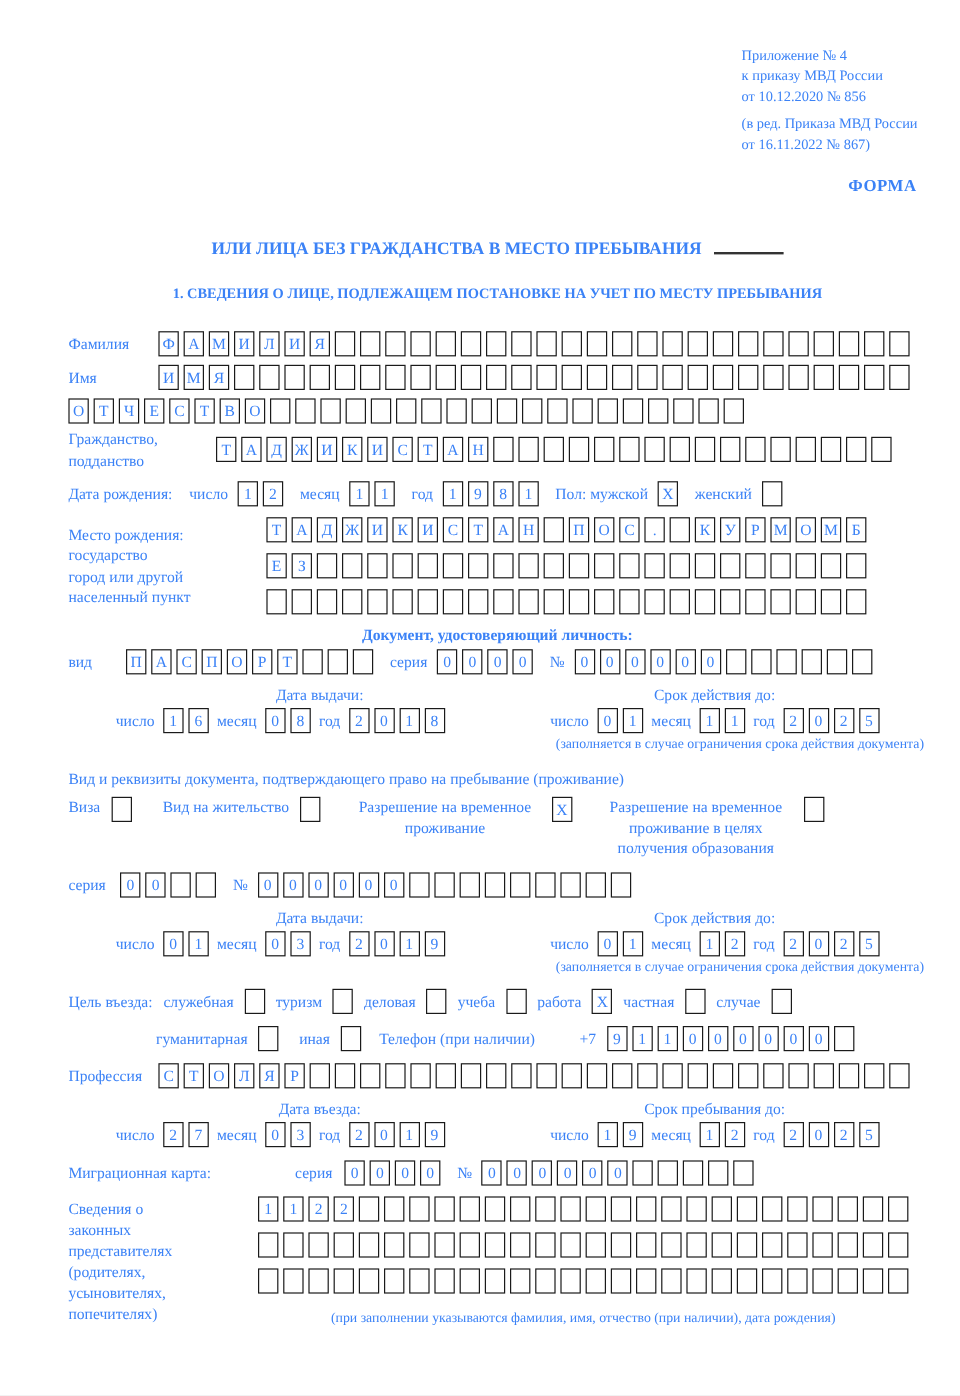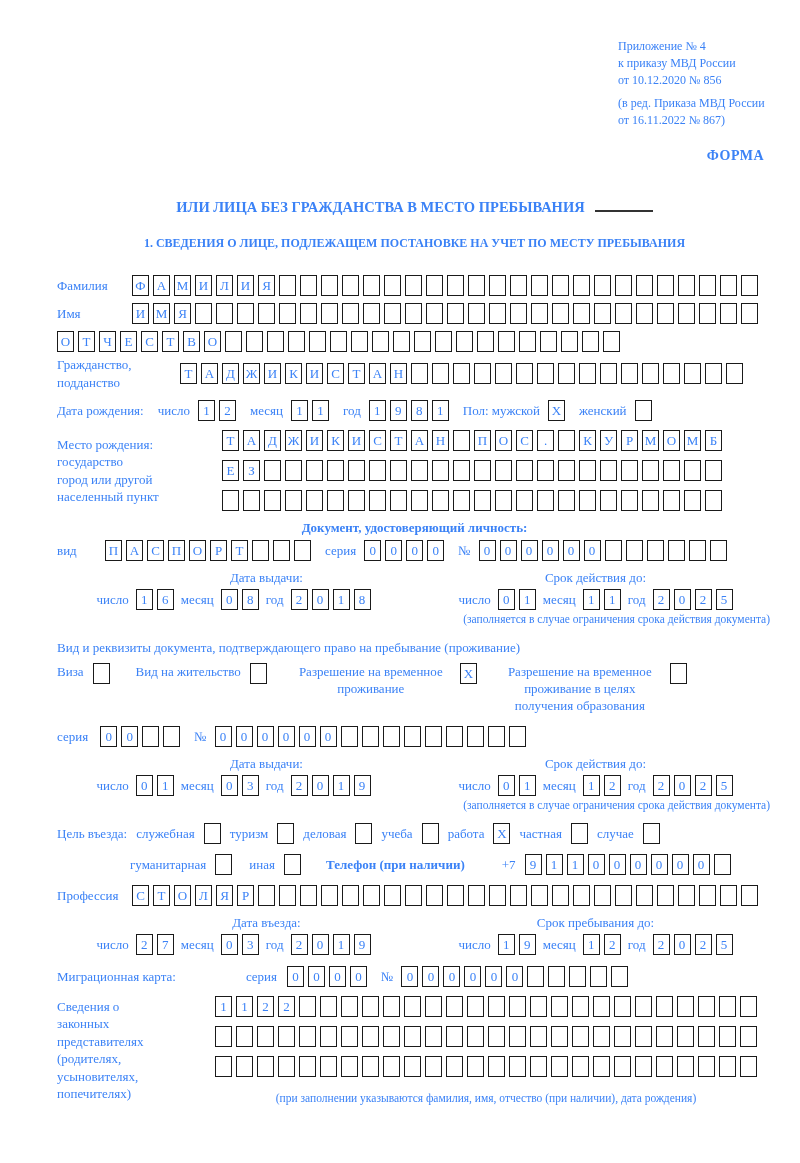--- a/index.html
+++ b/index.html
@@ -570,21 +570,21 @@
 
   <div class="purpose-row" style="margin-left:73px;margin-top:10px;">
     <span>гуманитарная</span>
     <span class="cells">
         <span class="cell"></span>
       </span>
     <span style="margin-left:8px;">иная</span>
     <span class="cells">
         <span class="cell"></span>
       </span>
-    <span style="margin-left:16px;font-weight:bold;">Телефон (при наличии)</span>
+    <span style="margin-left:6px;">Телефон (при наличии)</span>
     <span style="margin-left:28px;">+7</span>
     <span class="cells">
         <span class="cell">9</span>
         <span class="cell">1</span>
         <span class="cell">1</span>
         <span class="cell">0</span>
         <span class="cell">0</span>
         <span class="cell">0</span>
         <span class="cell">0</span>
         <span class="cell">0</span>

